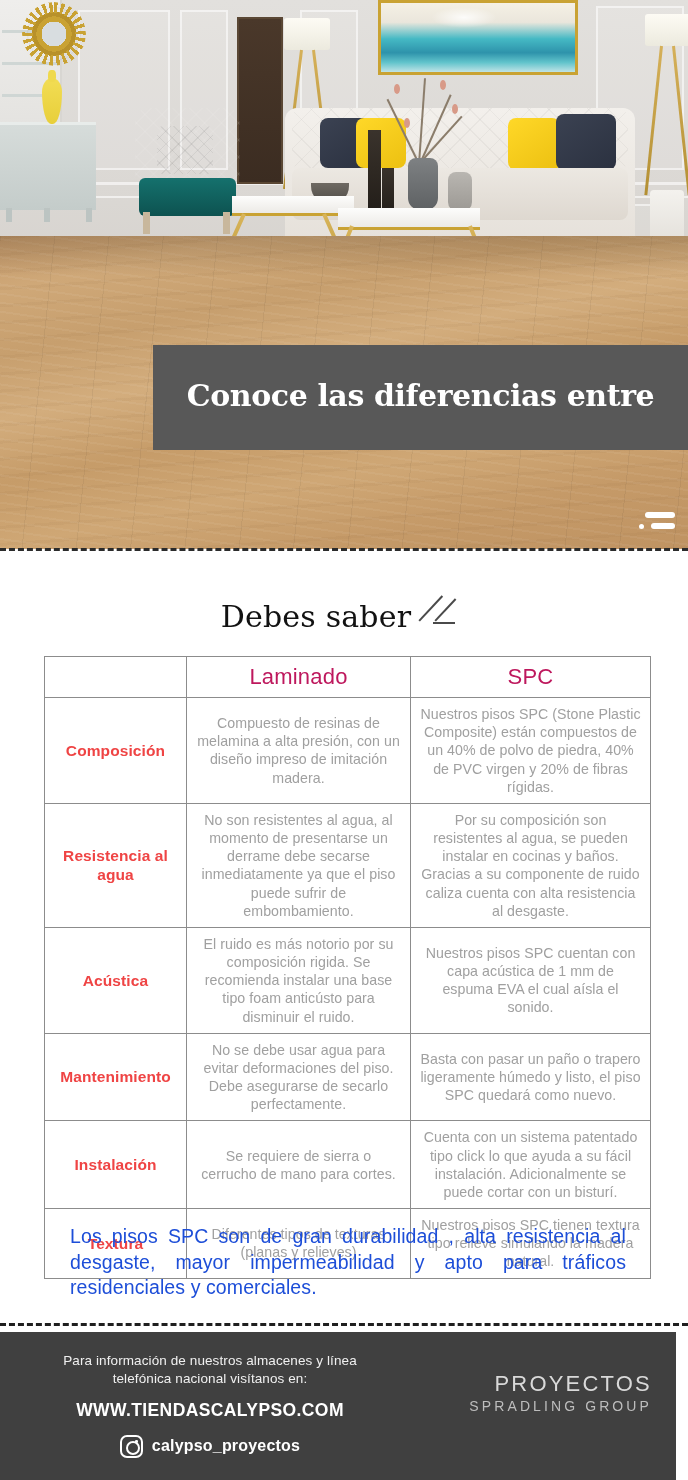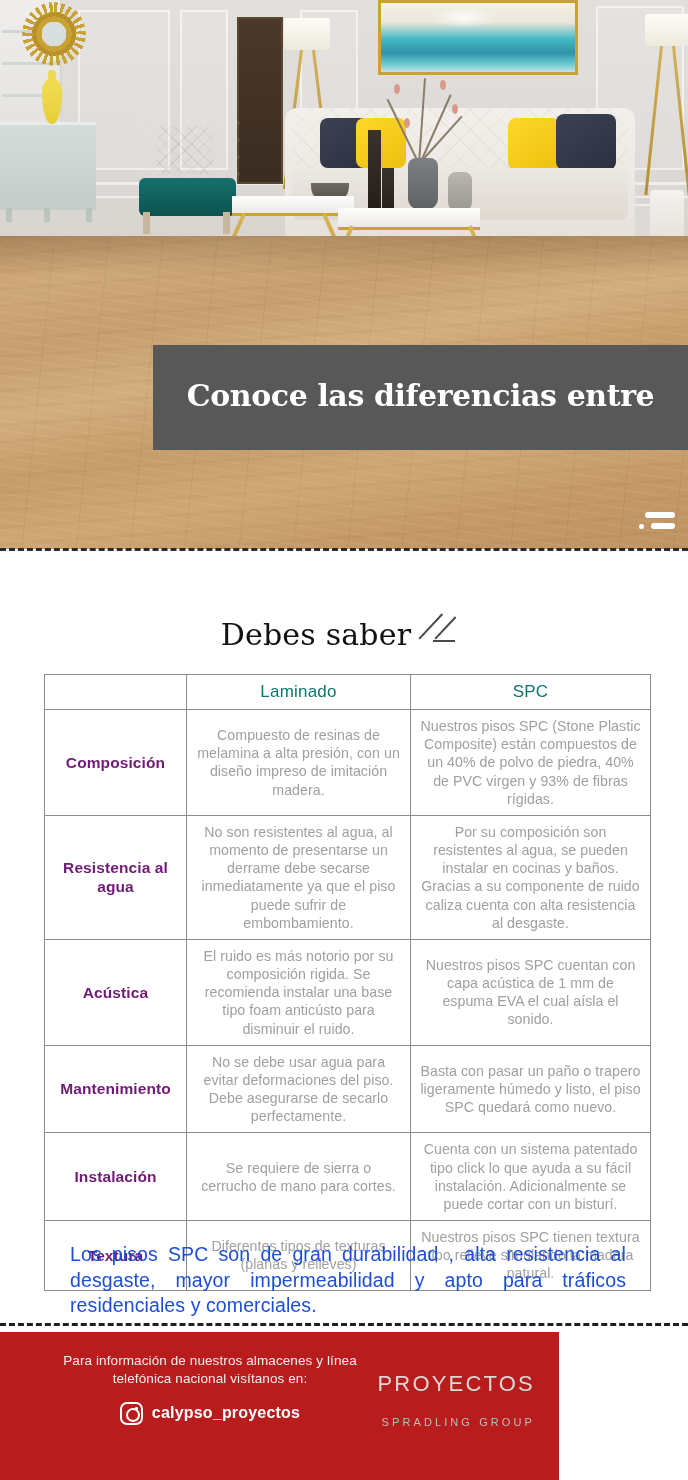--- a/index.html
+++ b/index.html
@@ -244,21 +244,21 @@
 
   
   .dashed {
     position: absolute; left: 0; width: 688px; height: 0;
     border-top: 3px dashed #2b2b2b;
   }
   .dash-top { top: 548px; }
   .dash-bottom { top: 1323px; border-top-color:#1f1f1f; }
 
   
-  .body-section { position: absolute; left: 0; top: 570px; width: 688px; height: 771px; background:#fff; }
+  .body-section { position: absolute; left: 0; top: 552px; width: 688px; height: 771px; background:#fff; }
 
   .heading-wrap {
     position: absolute; left: 0; top: 38px; width: 688px;
     display:flex; align-items:center; justify-content:center;
   }
   .heading {
     font-family: "DejaVu Serif", serif;
     font-size: 30px; font-weight: 400; color: #121212;
     letter-spacing: 0.2px;
   }
@@ -280,31 +280,31 @@
     vertical-align: middle;
     text-align: center;
     padding: 7px 9px;
   }
   col.c-label { width: 142px; }
   col.c-lam   { width: 224px; }
   col.c-spc   { width: 240px; }
 
   table.compare thead th {
     height: 33px;
-    font-size: 17px;
-    color: #0f766e;
+    font-size: 22px;
+    color: #be185d;
     font-weight: 400;
     letter-spacing: 0.2px;
   }
   th.blank { border-left-color: transparent; border-top-color: transparent; }
 
   td.rowlabel {
     font-size: 15.5px;
     font-weight: 700;
-    color: #701a75;
+    color: #ef4444;
     letter-spacing: 0.1px;
     line-height: 1.25;
   }
   td.cell {
     font-size: 14.2px;
     color: #a0a0a0;
     line-height: 1.28;
     letter-spacing: 0.05px;
   }
 
@@ -313,22 +313,22 @@
     position: absolute; left: 70px; top: 672px; width: 556px;
     font-size: 19.5px;
     line-height: 1.32;
     color: #1d4ed8;
     text-align: justify;
     letter-spacing: 0.1px;
   }
 
   
   .footer {
-    position: absolute; left: 0; top: 1332px; width: 559px; height: 148px;
-    background: #b91c1c;
+    position: absolute; left: 0; top: 1332px; width: 676px; height: 148px;
+    background: #404040;
   }
   .footer-left {
     position: absolute; left: 14px; top: 20px; width: 392px;
     text-align: center; color: #ffffff;
   }
   .f-note {
     font-size: 13.5px; line-height: 1.33; color:#f0f0f0; letter-spacing: 0.1px;
   }
   .f-url {
     margin-top: 12px;
@@ -359,21 +359,21 @@
     font-size: 38px; font-weight: 700; color: #ffffff;
     letter-spacing: -0.5px; line-height: 1; position: relative; display:inline-block;
   }
   .logo-reg {
     font-size: 12px; vertical-align: super; font-weight: 700;
   }
   .logo-sub {
     font-size: 22px; color: #d9d9d9; letter-spacing: 2.2px; line-height: 1.15; margin-top: 1px;
   }
   .logo-tag {
-    font-size: 11px; color: #bdbdbd; letter-spacing: 3.1px; margin-top: 20px;
+    font-size: 14px; color: #bdbdbd; letter-spacing: 3.1px; margin-top: 2px;
   }
 </style>
 </head>
 <body>
 
 <div class="hero">
 
   <div class="room">
 
     <div class="wall-band" style="top:182px;"></div>
@@ -492,21 +492,21 @@
       <tr>
         <th class="blank"></th>
         <th>Laminado</th>
         <th>SPC</th>
       </tr>
     </thead>
     <tbody>
       <tr>
         <td class="rowlabel">Composición</td>
         <td class="cell">Compuesto de resinas de melamina a alta presión, con un diseño impreso de imitación madera.</td>
-        <td class="cell">Nuestros pisos SPC (Stone Plastic Composite) están compuestos de un 40% de polvo de piedra, 40% de PVC virgen y 93% de fibras rígidas.</td>
+        <td class="cell">Nuestros pisos SPC (Stone Plastic Composite) están compuestos de un 40% de polvo de piedra, 40% de PVC virgen y 20% de fibras rígidas.</td>
       </tr>
       <tr>
         <td class="rowlabel">Resistencia al agua</td>
         <td class="cell">No son resistentes al agua, al momento de presentarse un derrame debe secarse inmediatamente ya que el piso puede sufrir de embombamiento.</td>
         <td class="cell">Por su composición son resistentes al agua, se pueden instalar en cocinas y baños. Gracias a su componente de ruido caliza cuenta con alta resistencia al desgaste.</td>
       </tr>
       <tr>
         <td class="rowlabel">Acústica</td>
         <td class="cell">El ruido es más notorio por su composición rigida. Se recomienda instalar una base tipo foam anticústo para disminuir el ruido.</td>
         <td class="cell">Nuestros pisos SPC cuentan con capa acústica de 1 mm de espuma EVA el cual aísla el sonido.</td>
@@ -531,20 +531,21 @@
 
   <p class="closing">Los pisos SPC son de gran durabilidad , alta resistencia al desgaste, mayor impermeabilidad  y apto para tráficos residenciales y comerciales.</p>
 </div>
 
 <div class="dashed dash-bottom"></div>
 
 <div class="footer">
   <div class="footer-left">
     <div class="f-note">Para información de nuestros almacenes y línea</div>
     <div class="f-note">telefónica nacional visítanos en:</div>
+    <div class="f-url">WWW.TIENDASCALYPSO.COM</div>
     <div class="f-social">
       <span class="ig-icon"></span>
       <span class="f-handle">calypso_proyectos</span>
     </div>
   </div>
 
   <div class="logo">
     <div class="logo-sub">PROYECTOS</div>
     <div class="logo-tag">SPRADLING GROUP</div>
   </div>

